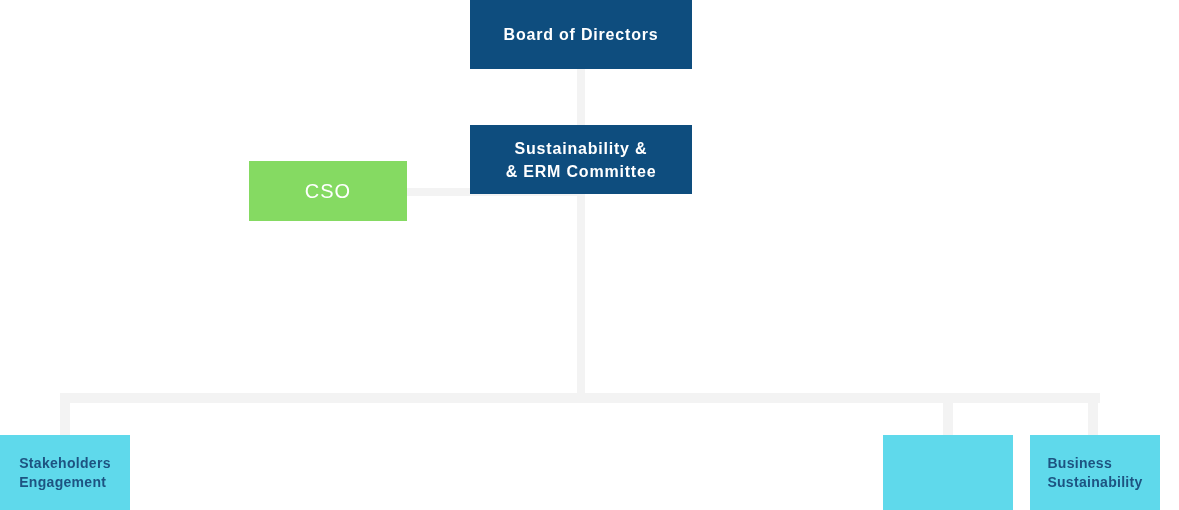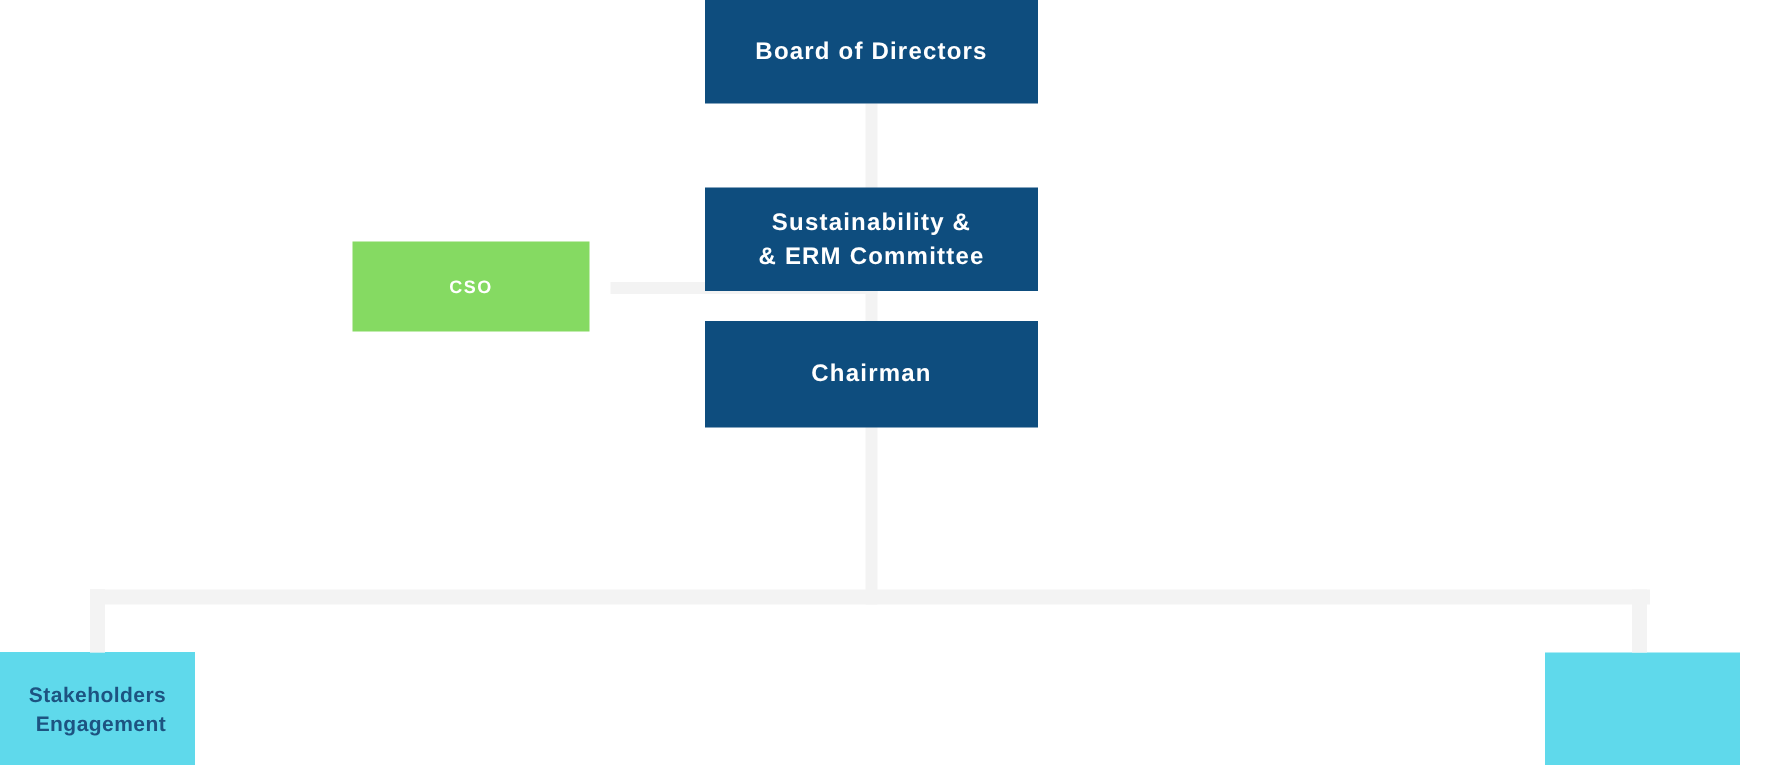--- a/index.html
+++ b/index.html
@@ -34,30 +34,30 @@
     white-space:pre-line;
     display:block;
     text-align:center;
   }
   .dark{background:var(--primary-blue);color:var(--white);
         font-size:16px;font-weight:700;letter-spacing:.8px;line-height:23px;}
   .board{left:470px;top:0;width:222px;height:69px;}
   .committee{left:470px;top:107px;width:222px;height:69px;margin-top:18px;}
   .chairman{left:470px;top:214px;width:222px;height:71px;}
   .cso{
-    left:235px;top:161px;width:158px;height:60px;
+    left:249px;top:161px;width:158px;height:60px;
     background:var(--green);color:var(--white);
-    font-size:12px;font-weight:700;letter-spacing:1px;
+    font-size:20px;font-weight:400;letter-spacing:1px;
   }
   
   .dept{
     position:absolute;top:435px;width:130px;height:75px;
     background:var(--cyan);color:var(--label-blue);
     display:flex;align-items:center;justify-content:center;
-    text-align:right;
+    text-align:left;
     font-size:14px;font-weight:700;letter-spacing:.3px;line-height:19px;
   }
   .dept .lbl{white-space:pre-line;display:block;}
   .dept .stub{
     position:absolute;left:50%;transform:translateX(-50%);
     top:-42px;width:10px;height:42px;
     background:var(--connector-gray);
   }
   .dept:nth-of-type(1){left:0;}
   .dept:nth-of-type(2){left:147px;}
@@ -85,23 +85,20 @@
 
   <div class="box dark committee">
     <span class="lbl">Sustainability &amp;
 &amp; ERM Committee</span>
   </div>
 
   <div class="box cso">
     <span class="lbl">CSO</span>
   </div>
 
-  <div class="box dark chairman">
-    <span class="lbl">Chairman</span>
-  </div>
 
   <div class="dept">
     <div class="stub"></div>
   </div>
   <div class="dept">
     <div class="stub"></div>
     <span class="lbl">Business
 Sustainability</span>
   </div>
   <div class="dept">

